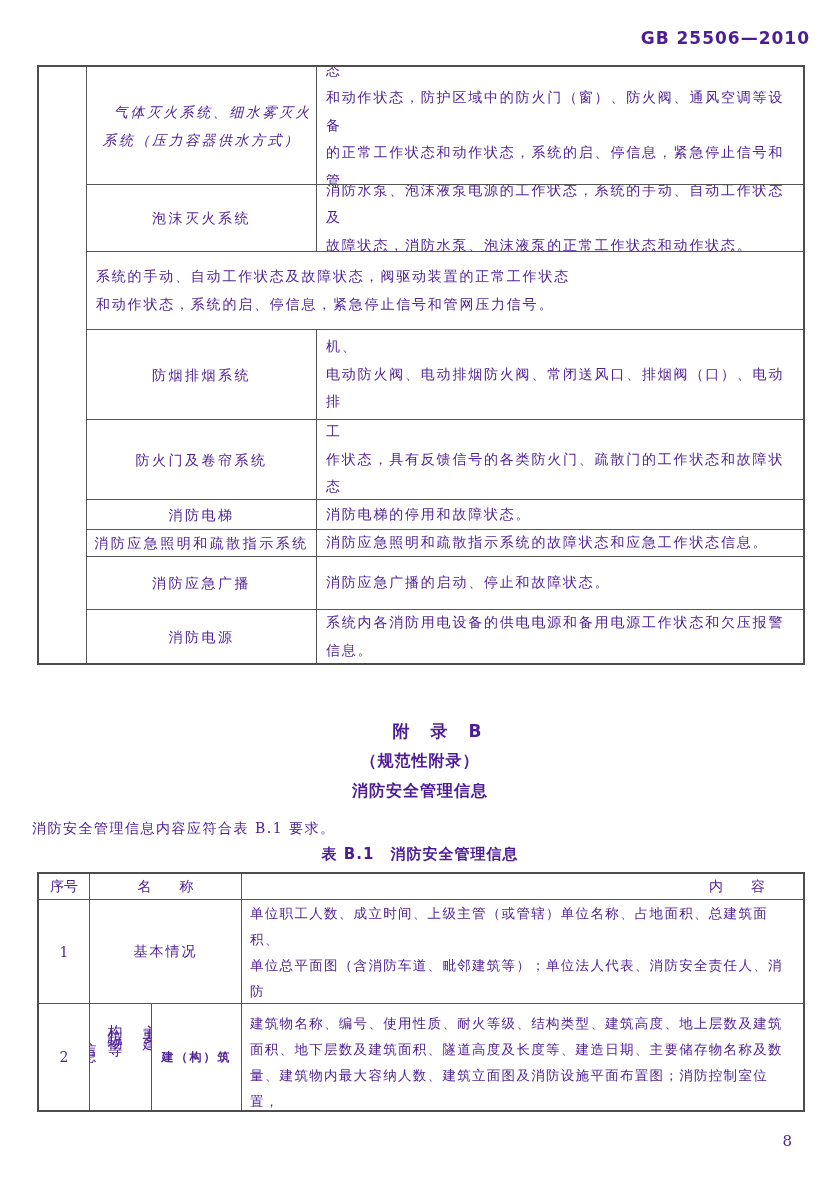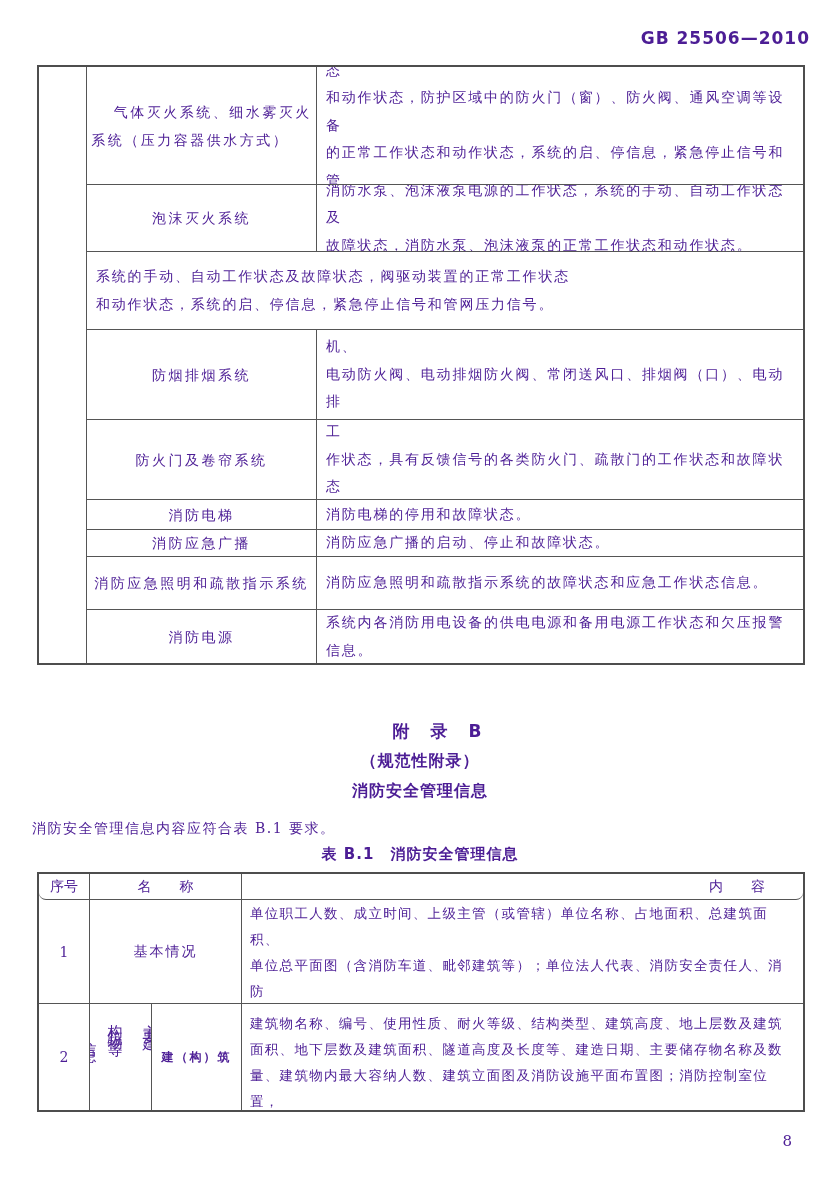--- a/index.html
+++ b/index.html
@@ -31,21 +31,21 @@
   .t1-row:nth-child(6){ height:30px; }
   .t1-row:nth-child(7){ height:27px; }
   .t1-row:nth-child(8){ height:53px; }
   .t1-row:nth-child(9){ flex:1; border-bottom:none; }
   .t1-name {
     width:230px; flex:none; border-right:1px solid #555; box-sizing:border-box;
     display:flex; align-items:center; justify-content:center; text-align:center;
     font-size:14px; letter-spacing:2.5px; line-height:28px;
     white-space:pre-line; overflow:hidden; padding:0 4px;
   }
-  .t1-name .indent { display:block; text-align:left; text-indent:1.6em; }
+  .t1-name .indent { display:block; text-align:center; text-indent:1.6em;font-style:italic; }
   .t1-content {
     flex:1; box-sizing:border-box; display:flex; align-items:center;
     padding:2px 9px; font-size:14px; letter-spacing:1.8px; line-height:27.4px;
     white-space:pre-line; overflow:hidden;
   }
   
   .appendix-head {
     position:absolute; left:0; top:716px; width:100%; text-align:center;
     font-family:"DejaVu Sans", sans-serif; font-weight:bold;
   }
@@ -63,21 +63,21 @@
     font-family:"DejaVu Sans", sans-serif; font-weight:bold;
     font-size:15px; letter-spacing:1px;
   }
   
   .tableB1 {
     position:absolute; left:37px; top:872px; width:768px; height:240px;
     border:2px solid #4d4d4d; box-sizing:border-box;
     display:flex; flex-direction:column;
   }
   .tb1-row { display:flex; flex:none; border-bottom:1px solid #555; box-sizing:border-box; min-height:0; }
-  .tb1-row.hdr { height:26px;border-radius:7px; }
+  .tb1-row.hdr { height:26px; }
   .tb1-row.r1  { height:104px; }
   .tb1-row.r2  { flex:1; border-bottom:none; }
   .c-no {
     width:51px; flex:none; border-right:1px solid #555; box-sizing:border-box;
     display:flex; align-items:center; justify-content:center; font-size:14px;
   }
   .c-name {
     width:152px; flex:none; border-right:1px solid #555; box-sizing:border-box;
     display:flex; align-items:center; justify-content:center; text-align:right;
     font-size:14px; letter-spacing:2px; position:relative;
@@ -158,27 +158,27 @@
 作状态，具有反馈信号的各类防火门、疏散门的工作状态和故障状态
 等动态信息。</span></div>
       </div>
 
       <div class="t1-row">
         <div class="t1-name"><span>消防电梯</span></div>
         <div class="t1-content"><span>消防电梯的停用和故障状态。</span></div>
       </div>
 
       <div class="t1-row">
+        <div class="t1-name"><span>消防应急照明和疏散指示系统</span></div>
+        <div class="t1-content"><span>消防应急照明和疏散指示系统的故障状态和应急工作状态信息。</span></div>
+      </div>
+
+      <div class="t1-row">
         <div class="t1-name"><span>消防应急广播</span></div>
         <div class="t1-content"><span>消防应急广播的启动、停止和故障状态。</span></div>
-      </div>
-
-      <div class="t1-row">
-        <div class="t1-name"><span>消防应急照明和疏散指示系统</span></div>
-        <div class="t1-content"><span>消防应急照明和疏散指示系统的故障状态和应急工作状态信息。</span></div>
       </div>
 
       <div class="t1-row">
         <div class="t1-name"><span>消防电源</span></div>
         <div class="t1-content"><span>系统内各消防用电设备的供电电源和备用电源工作状态和欠压报警
 信息。</span></div>
       </div>
 
     </div>
   </div>

